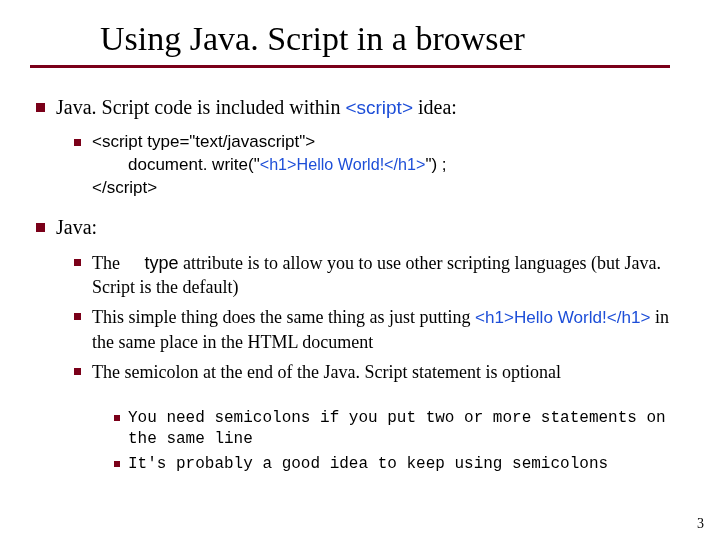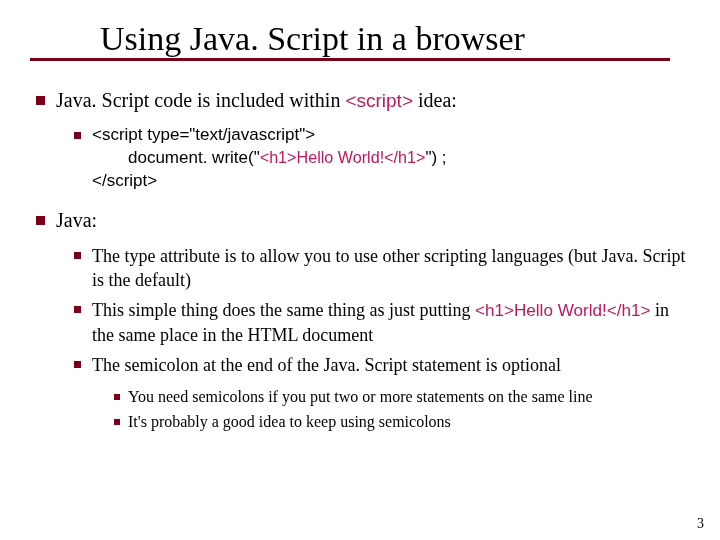--- a/index.html
+++ b/index.html
@@ -19,21 +19,21 @@
     width: 100%;
     height: 100%;
   }
   .title-wrap {
     padding-left: 70px;
   }
   .title {
     font-size: 34px;
     font-weight: normal;
     margin: 0;
-    padding-bottom: 0;
+    padding-bottom: 7px;
   }
   .underline {
     height: 3px;
     background: #7a0019;
     width: 640px;
     margin-bottom: 26px;
   }
   ul {
     list-style: none;
     margin: 0;
@@ -72,45 +72,47 @@
   .lvl2 > li::before {
     content: "";
     position: absolute;
     left: 4px;
     top: 8px;
     width: 7px;
     height: 7px;
     background: #7a0019;
   }
   .lvl3 {
-    margin-top: 10px;
+    margin-top: 24px;
     margin-left: 18px;
+    font-family: Liberation Mono, monospace;
   }
   .lvl3 > li {
     font-size: 16px;
     margin-bottom: 4px;
     line-height: 1.3;
     padding-left: 18px;
   }
   .lvl3 > li::before {
     content: "";
     position: absolute;
     left: 4px;
     top: 7px;
     width: 6px;
     height: 6px;
     background: #7a0019;
   }
   .code-red {
-    color: #be185d;
+    color: #1d4ed8;
     font-family: Arial, Helvetica, sans-serif;
     font-size: 0.95em;
   }
   .arial {
-    font-family: Liberation Serif, serif;
+    font-family: Liberation Sans, sans-serif;
+    margin-left: 20px;
   }
   .codeblock {
     font-family: Arial, Helvetica, sans-serif;
     font-size: 17px;
     color: #000;
     line-height: 1.35;
   }
   .codeblock .indent {
     padding-left: 36px;
     display: block;

